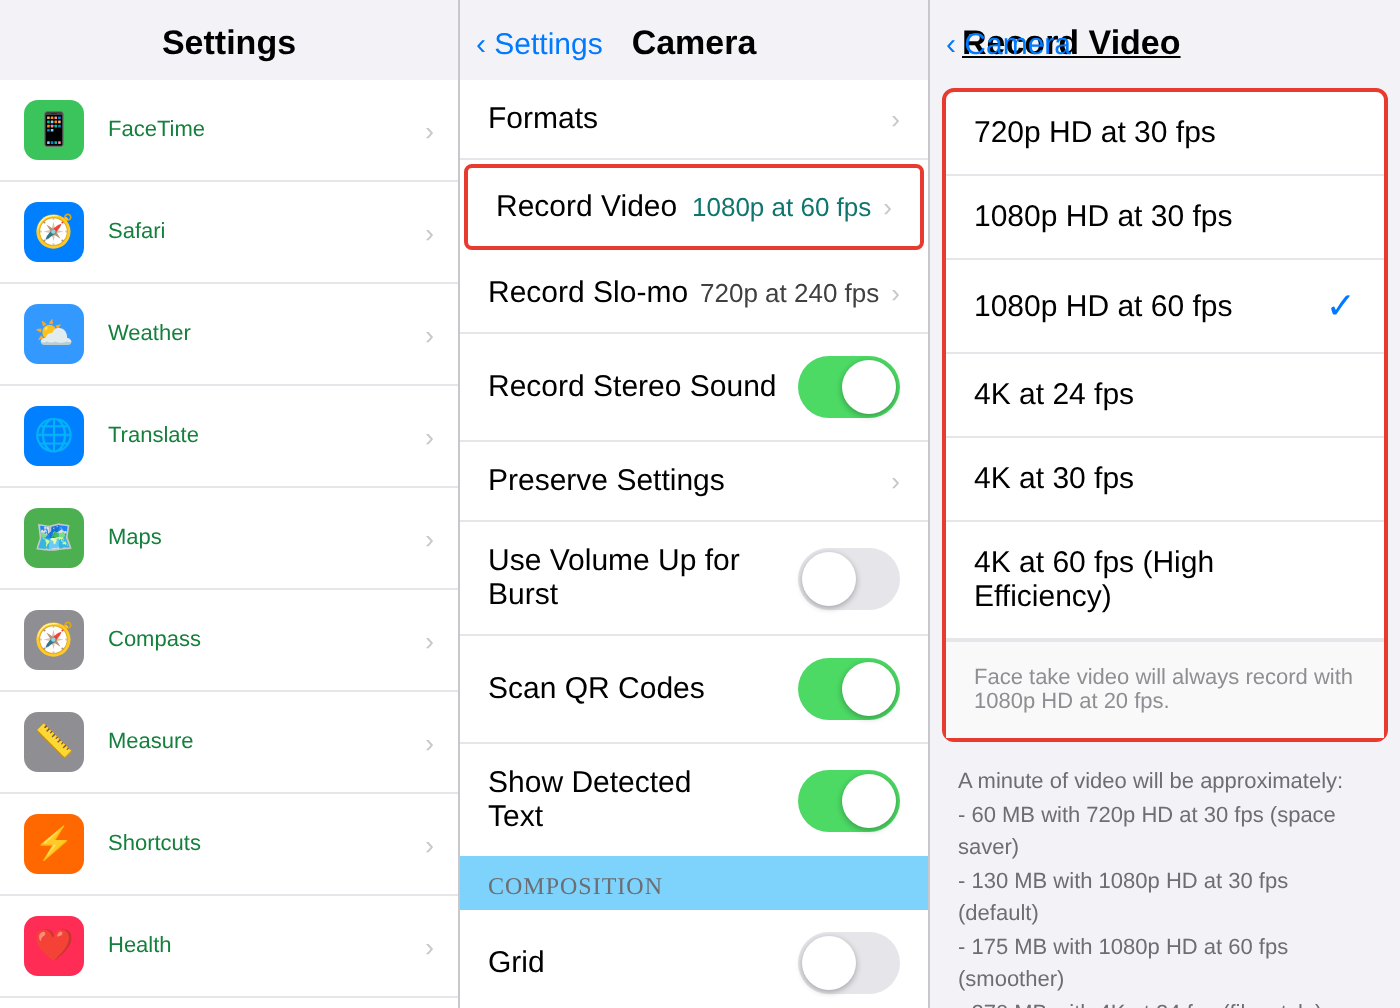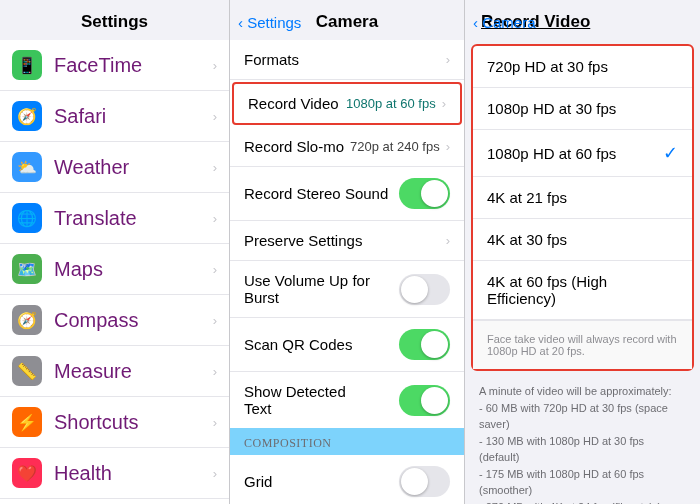--- a/index.html
+++ b/index.html
@@ -52,22 +52,22 @@
       border-radius: 7px;
       margin-right: 12px;
       display: flex;
       align-items: center;
       justify-content: center;
       font-size: 16px;
       flex-shrink: 0;
     }
     .item-label {
       flex: 1;
-      font-size: 20px;
-      color: #701a75;
+      font-size: 11px;
+      color: #15803d;
     }
     .item-chevron {
       color: #c7c7cc;
       font-size: 13px;
     }
 
     
     .panel2 {
       width: 235px;
       background: #f2f2f7;
@@ -391,21 +391,21 @@
         <span class="video-option-label">720p HD at 30 fps</span>
       </div>
       <div class="video-option">
         <span class="video-option-label">1080p HD at 30 fps</span>
       </div>
       <div class="video-option">
         <span class="video-option-label">1080p HD at 60 fps</span>
         <span class="video-option-check">✓</span>
       </div>
       <div class="video-option">
-        <span class="video-option-label">4K at 21 fps</span>
+        <span class="video-option-label">4K at 24 fps</span>
       </div>
       <div class="video-option">
         <span class="video-option-label">4K at 30 fps</span>
       </div>
       <div class="video-option">
         <span class="video-option-label">4K at 60 fps (High Efficiency)</span>
       </div>
       <div class="video-option" style="background:#f9f9f9; border-top: 1px solid #e5e5ea;">
         <span class="video-option-label" style="font-size:11px;color:#8e8e93;">Face take video will always record with 1080p HD at 20 fps.</span>
       </div>

